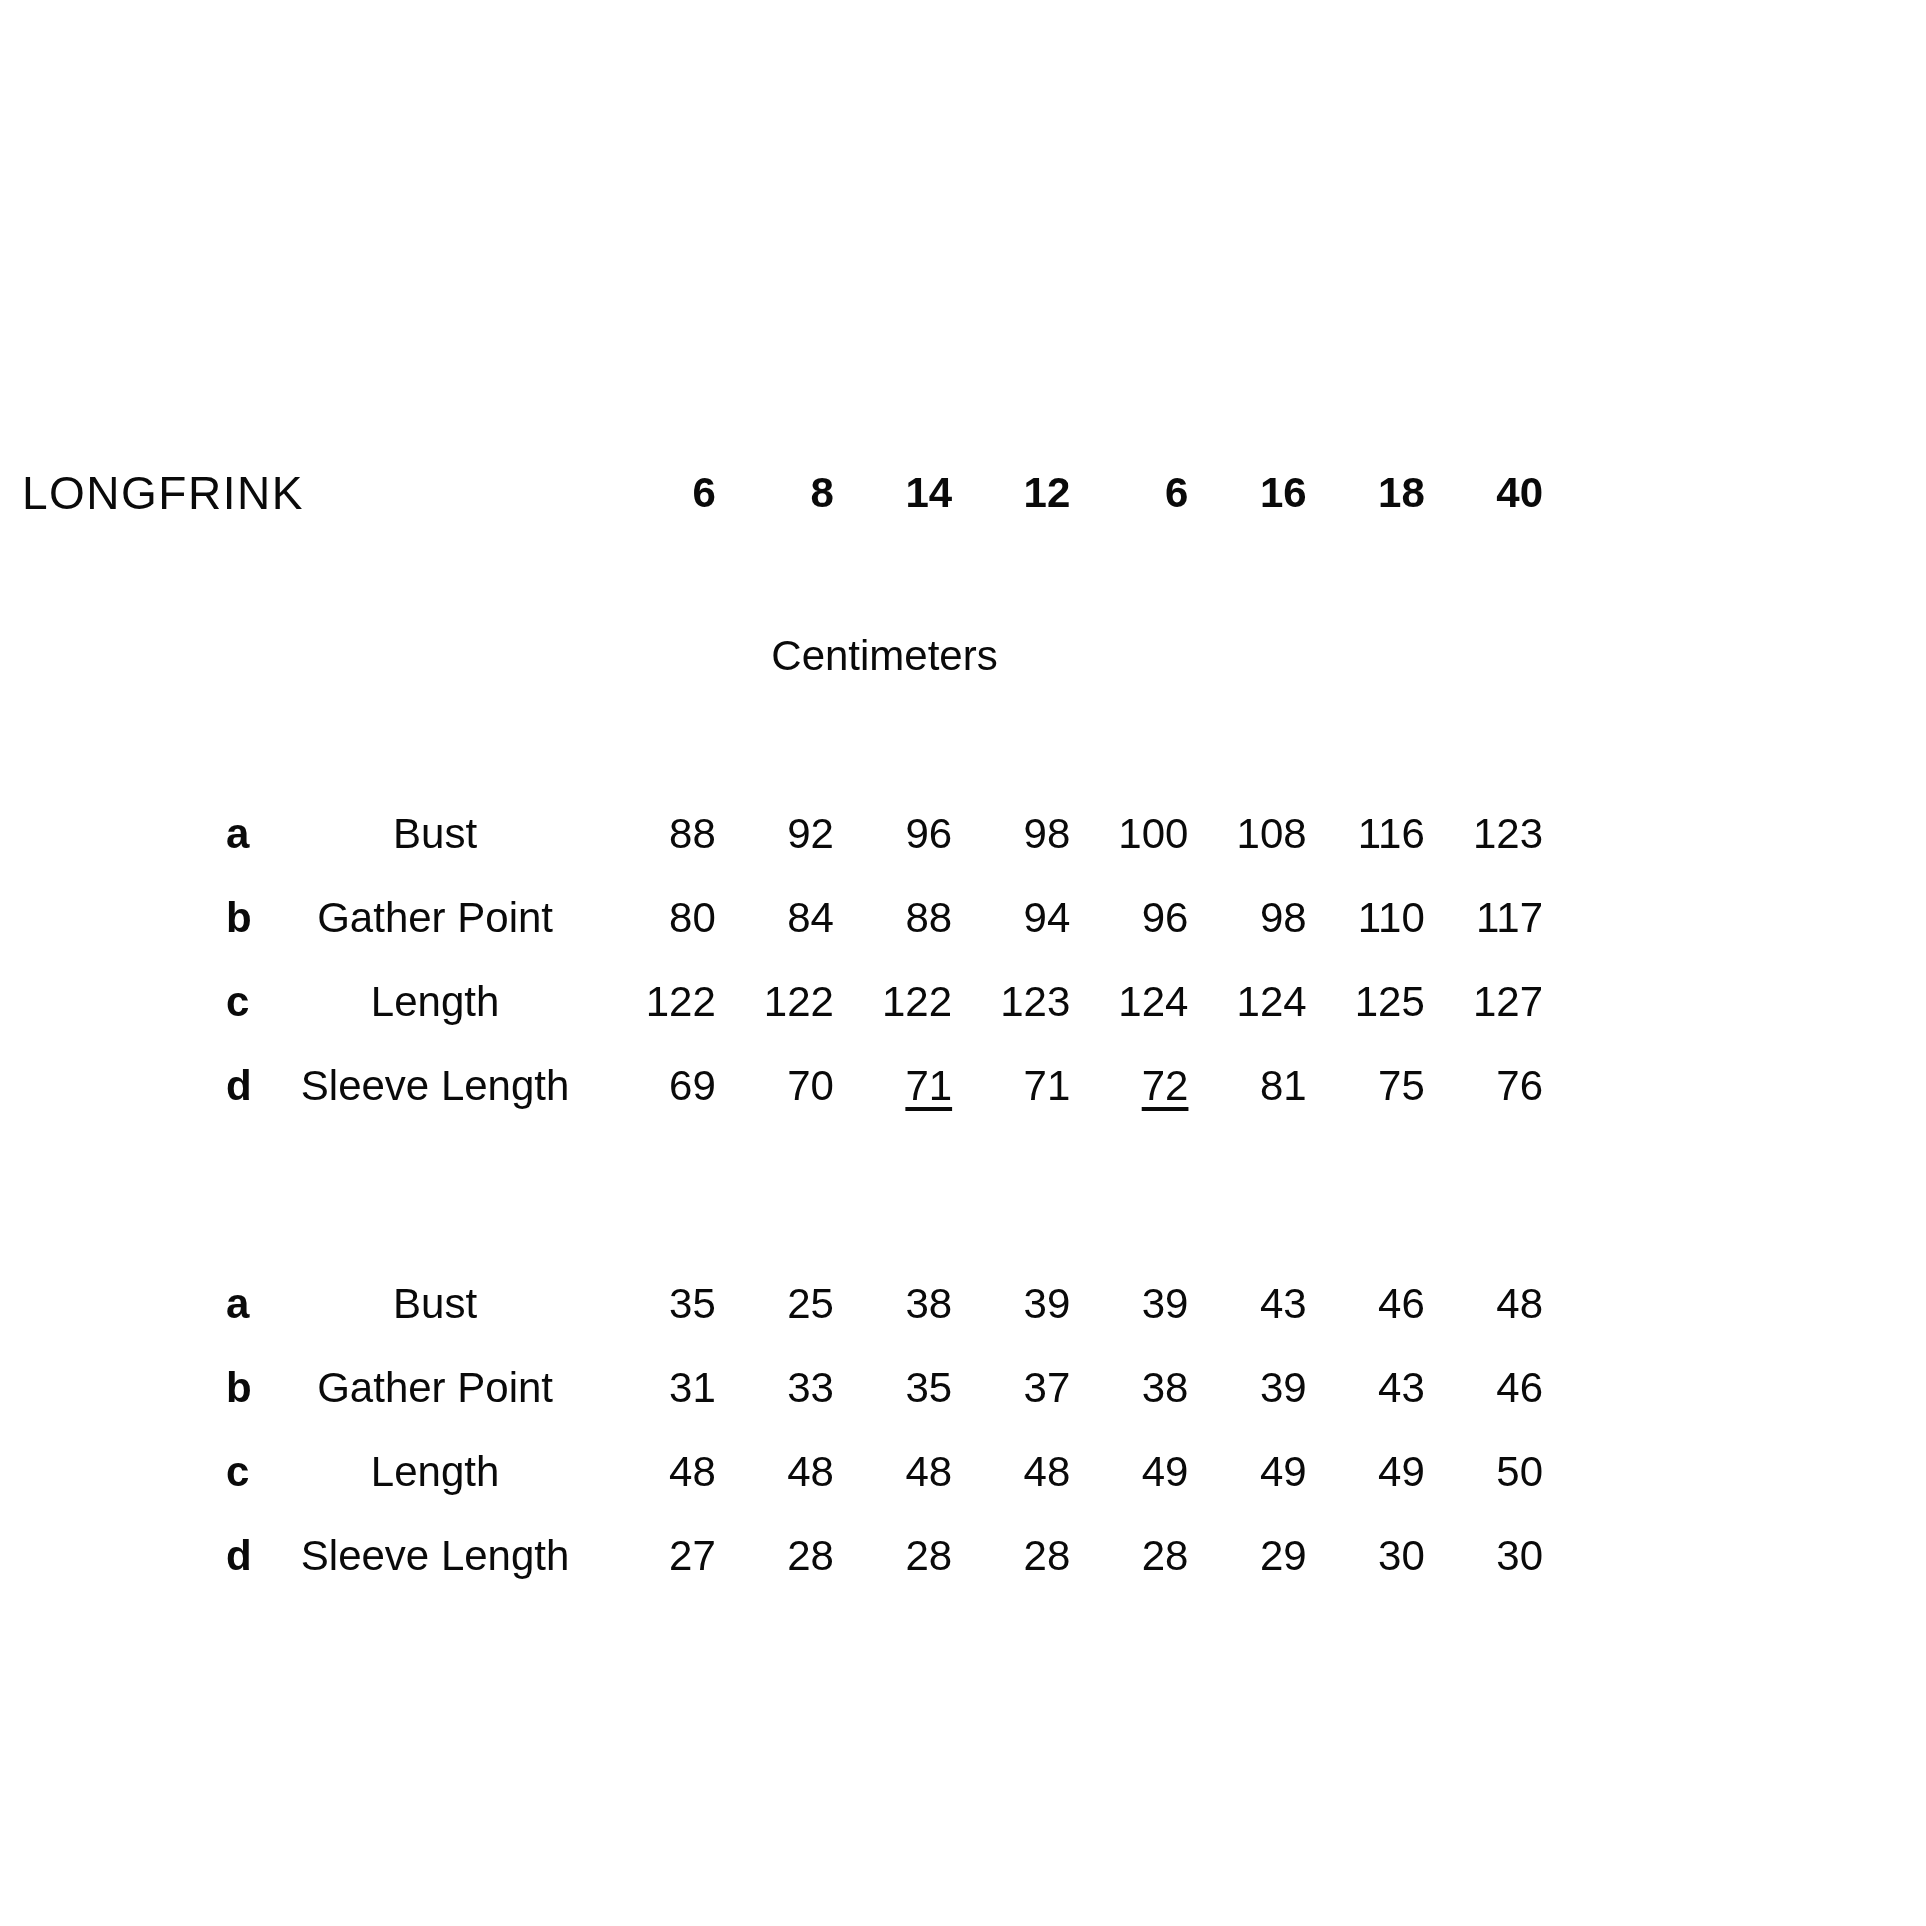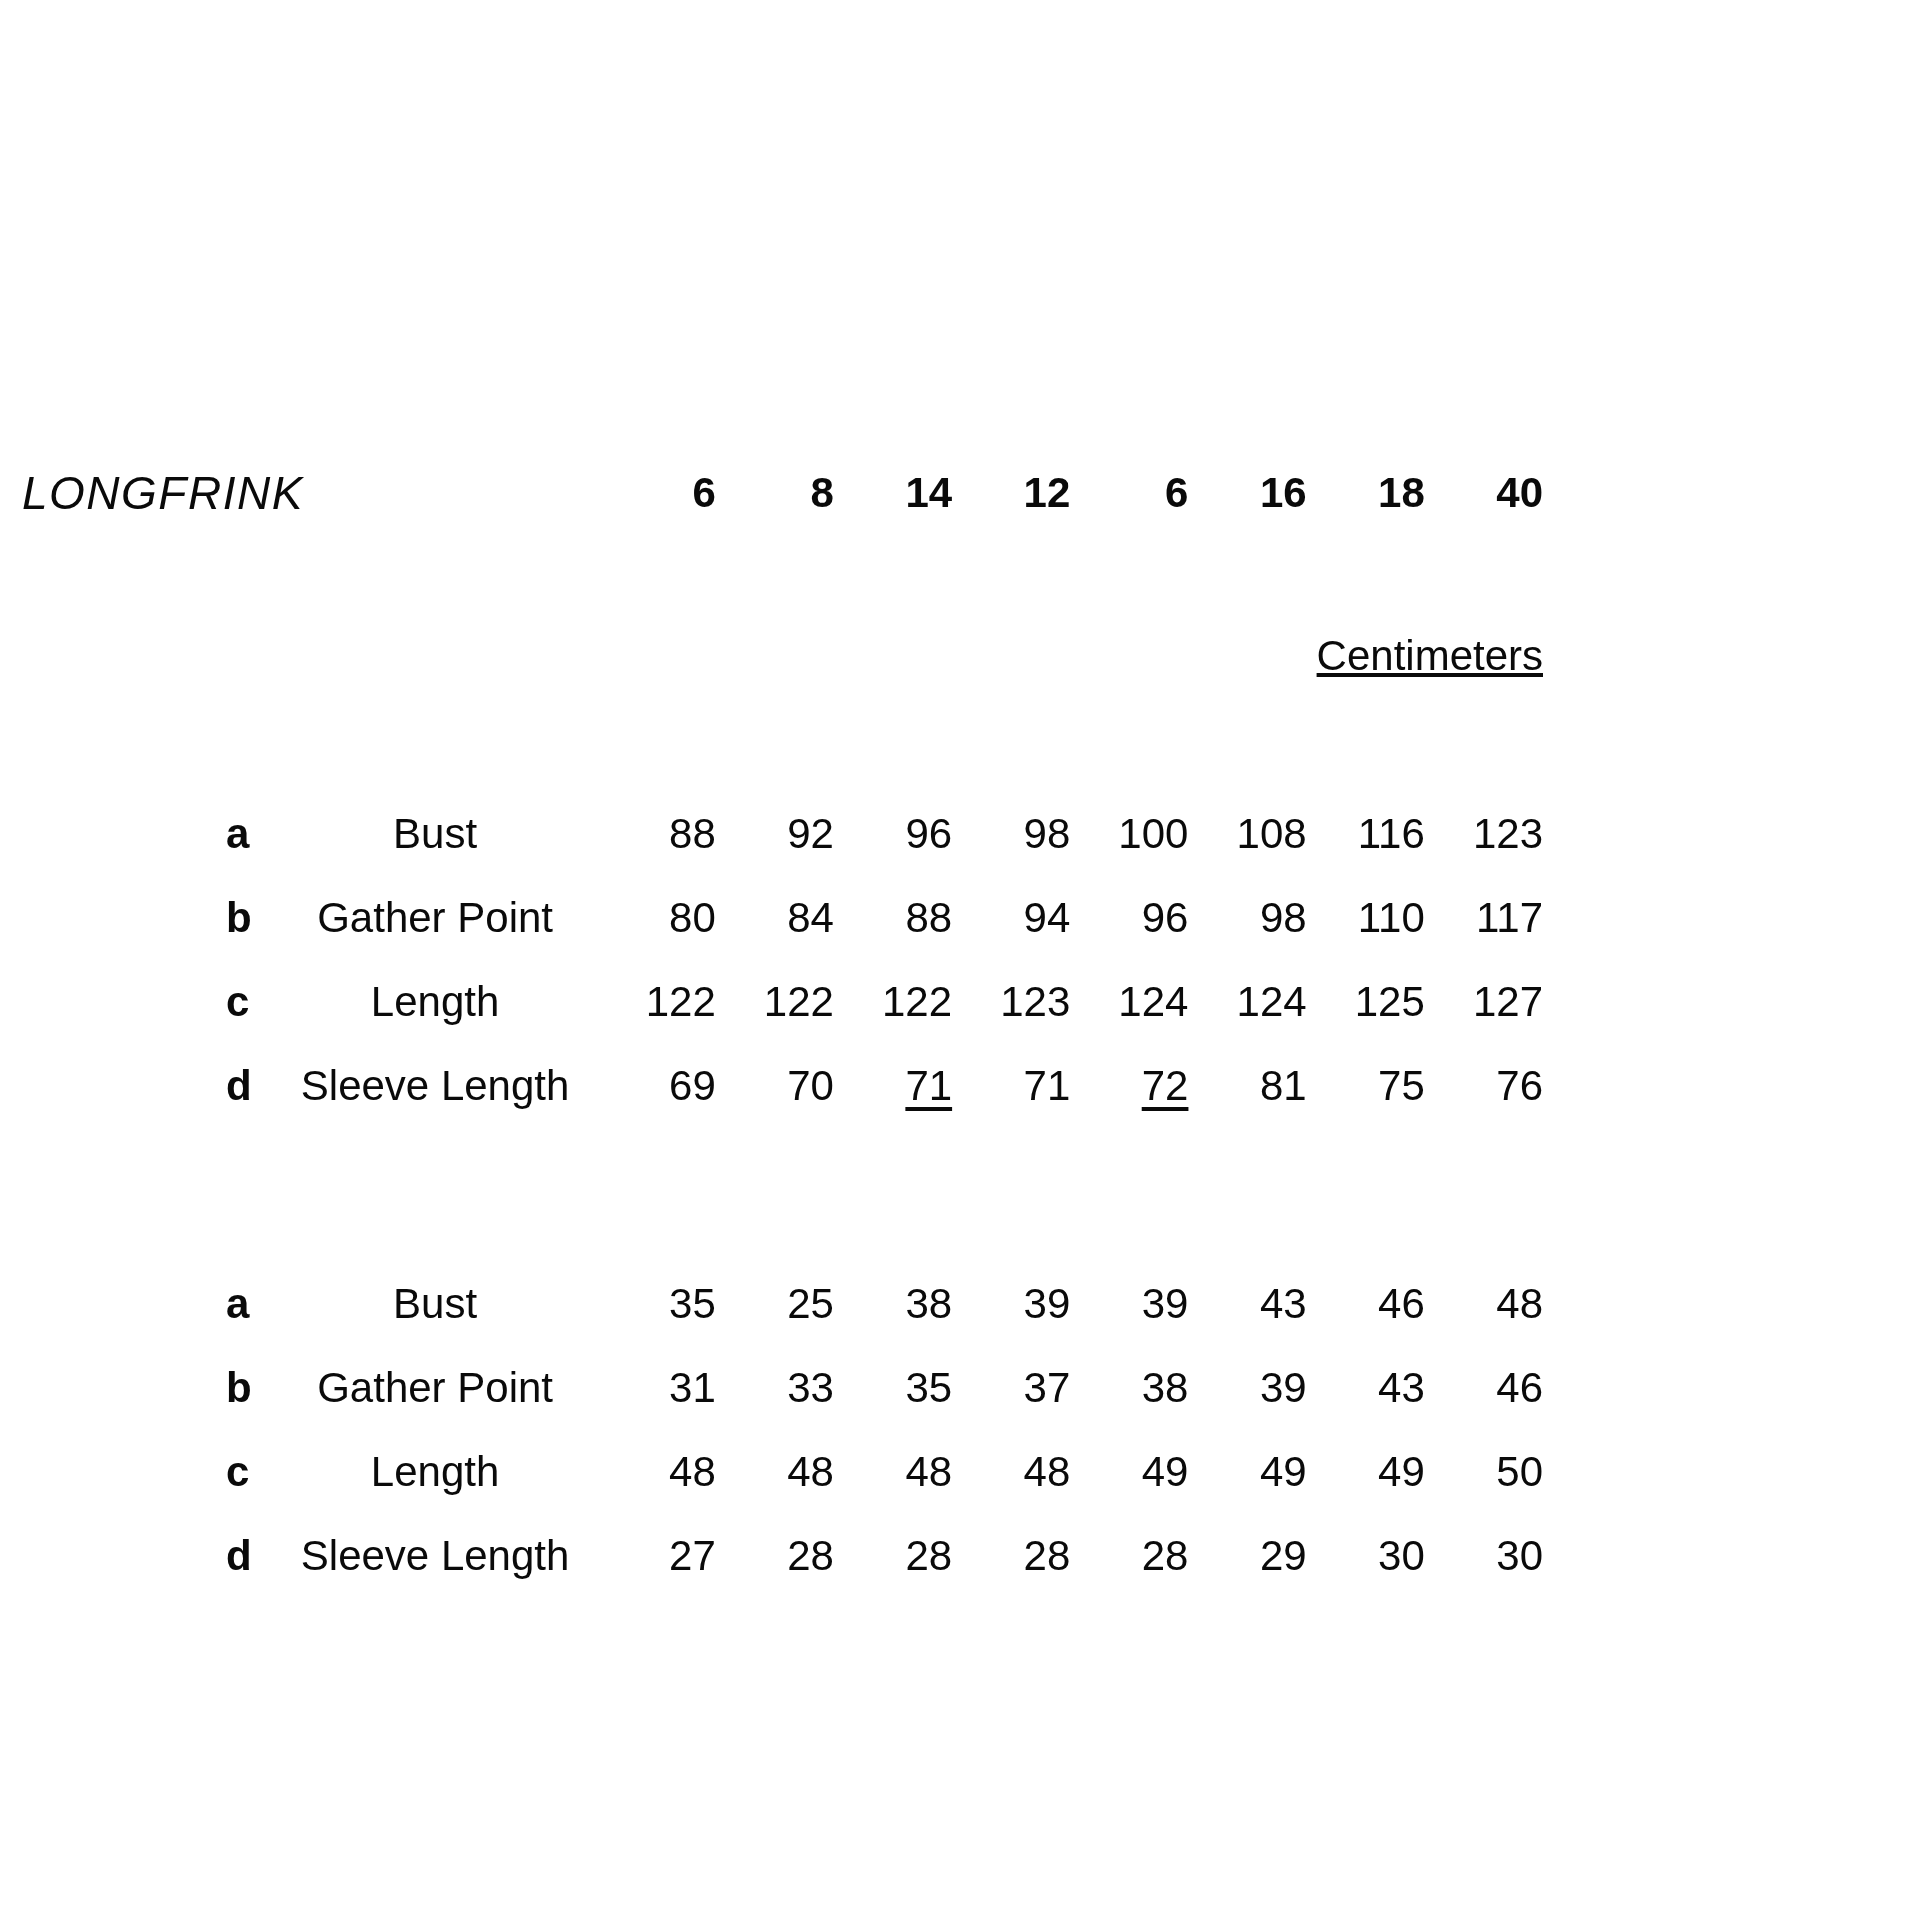--- a/index.html
+++ b/index.html
@@ -38,36 +38,34 @@
   tr.r-data td    { height: 84px; }
   tr.sp-a td { height: 59px; }
   tr.sp-b td { height: 84px; }
   tr.sp-c td { height: 50px; }
 
   .title-cell {
     text-align: left;
     font-size: 46px;
     letter-spacing: 1.5px;
     font-weight: 400;
-    font-style: italic;
   }
   th.num-h {
     text-align: right;
     font-weight: 700;
     font-size: 42px;
   }
   td.num {
     text-align: right;
     font-weight: 400;
   }
   td.section-label {
-    text-align: right;
+    text-align: center;
     padding-left: 204px;
     font-size: 42px;
-    text-decoration: underline;
   }
   td.letter {
     text-align: left;
     padding-left: 204px;
     font-weight: 700;
   }
   td.rname {
     text-align: center;
     font-weight: 400;
   }

